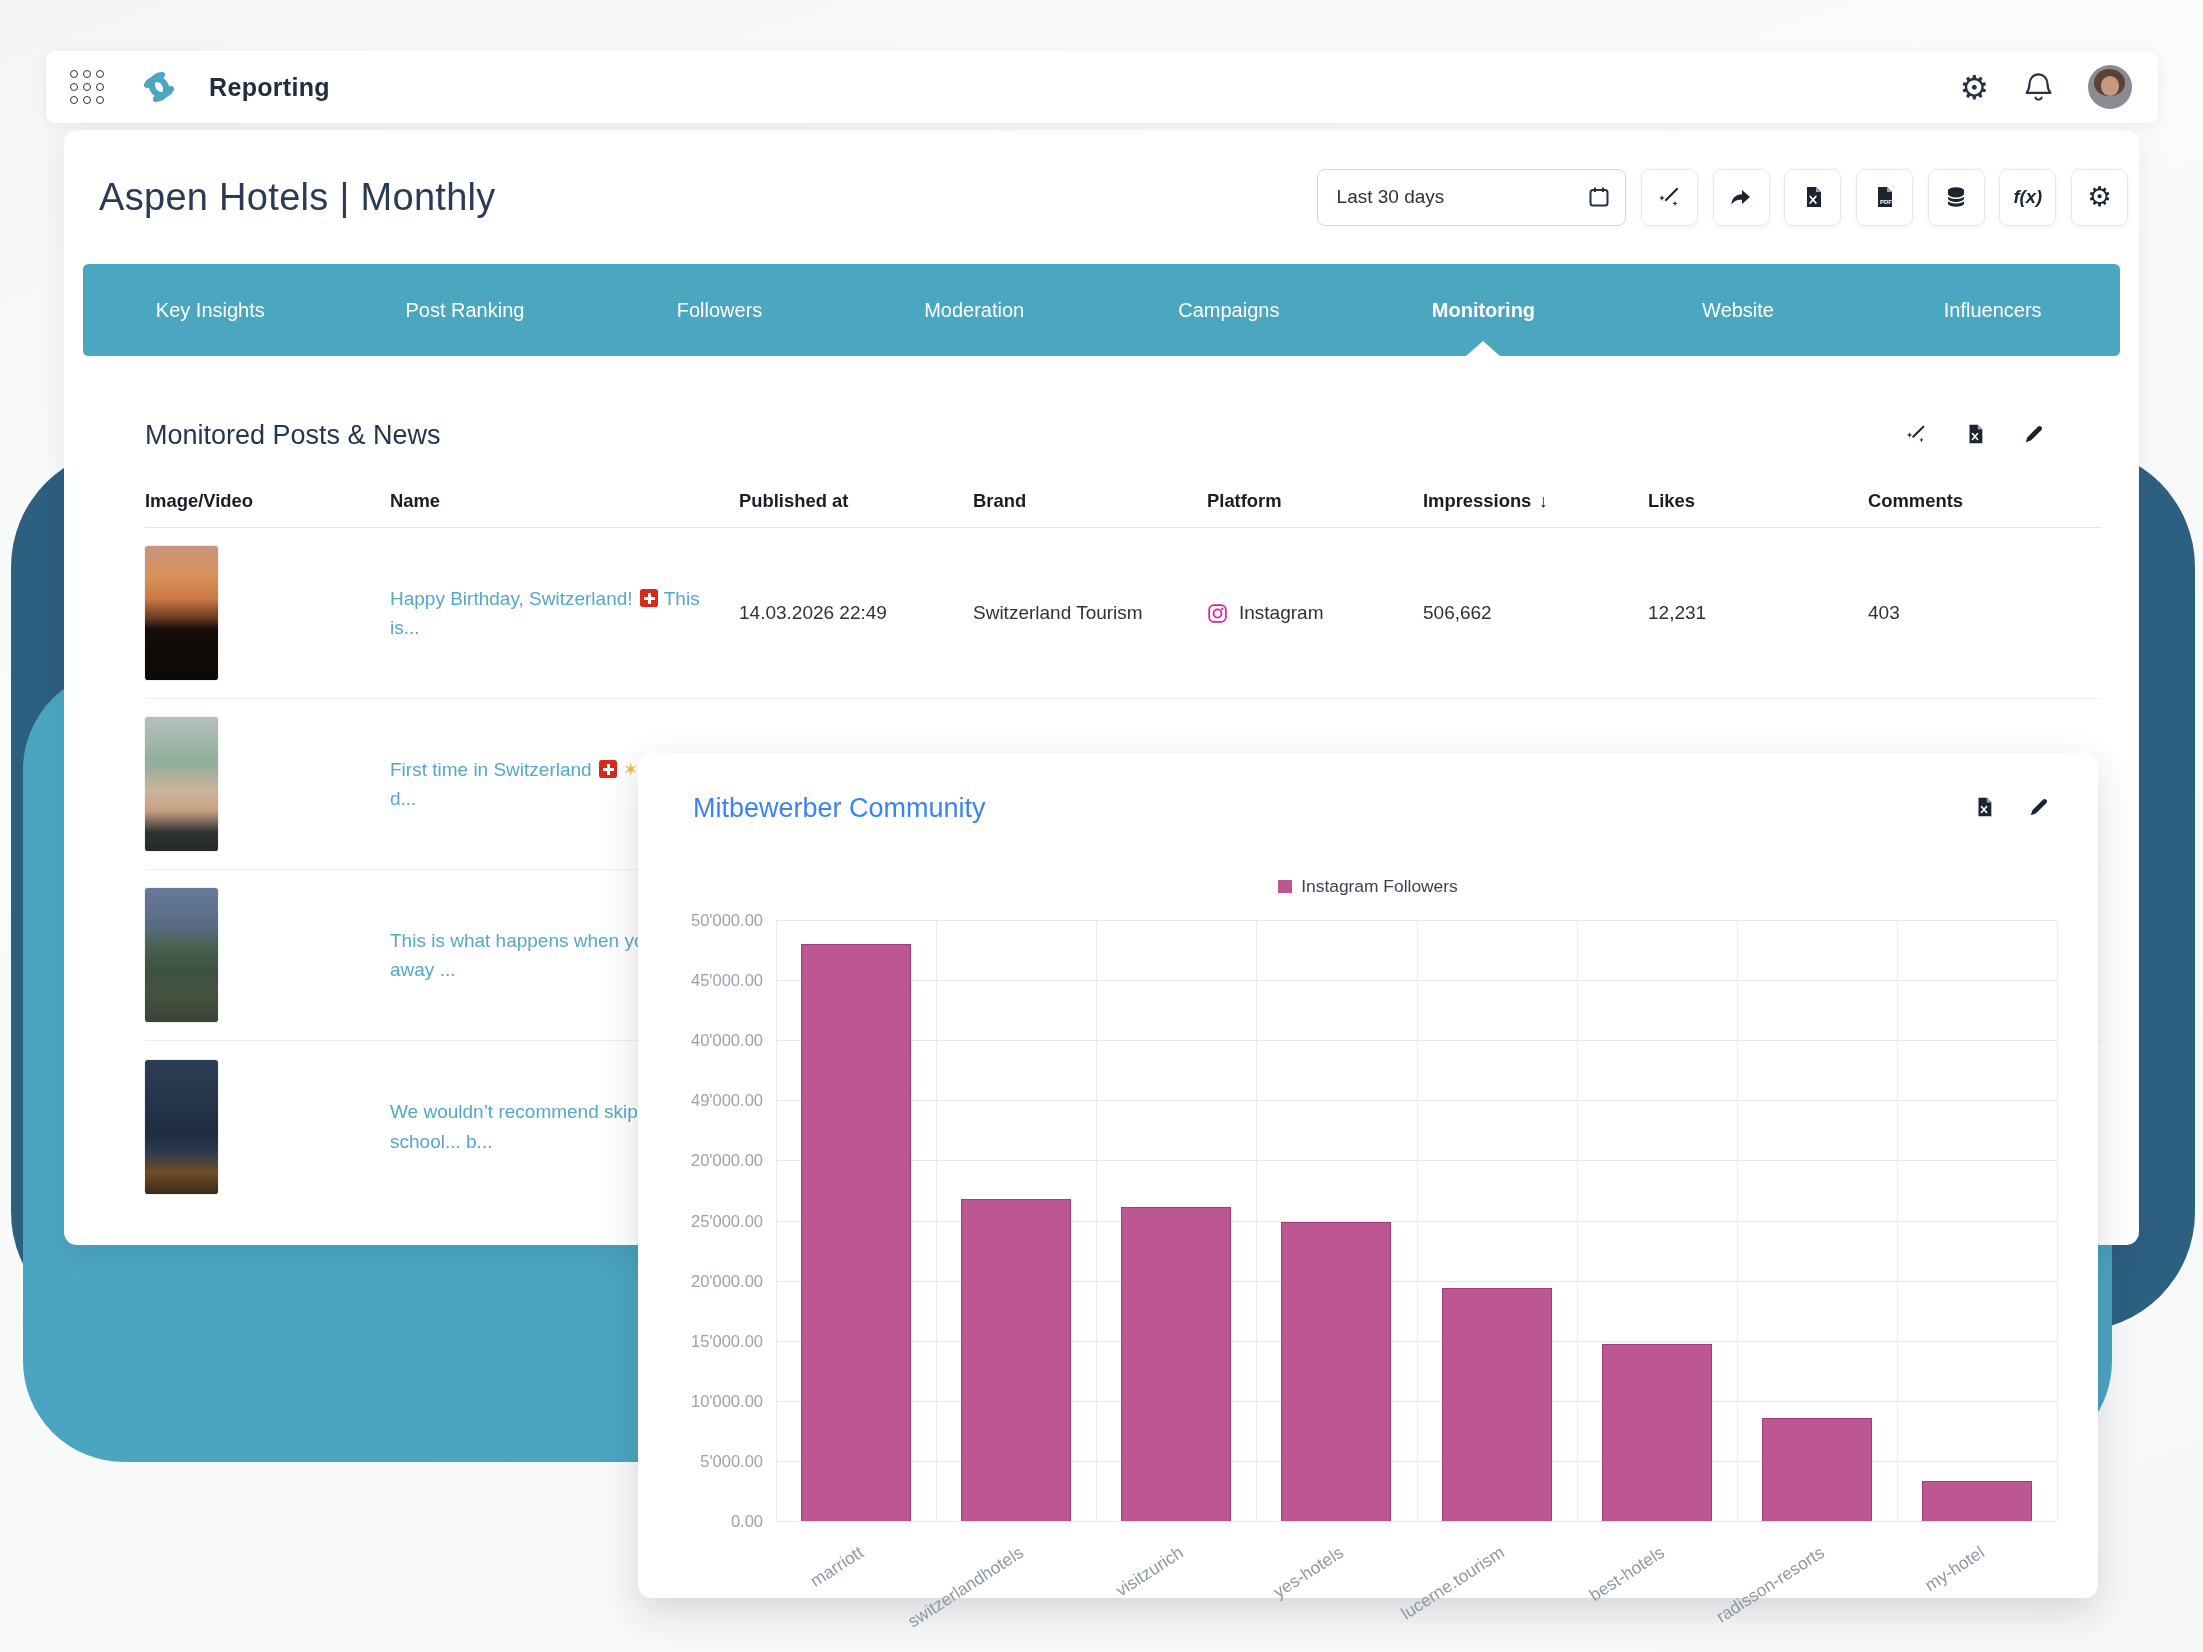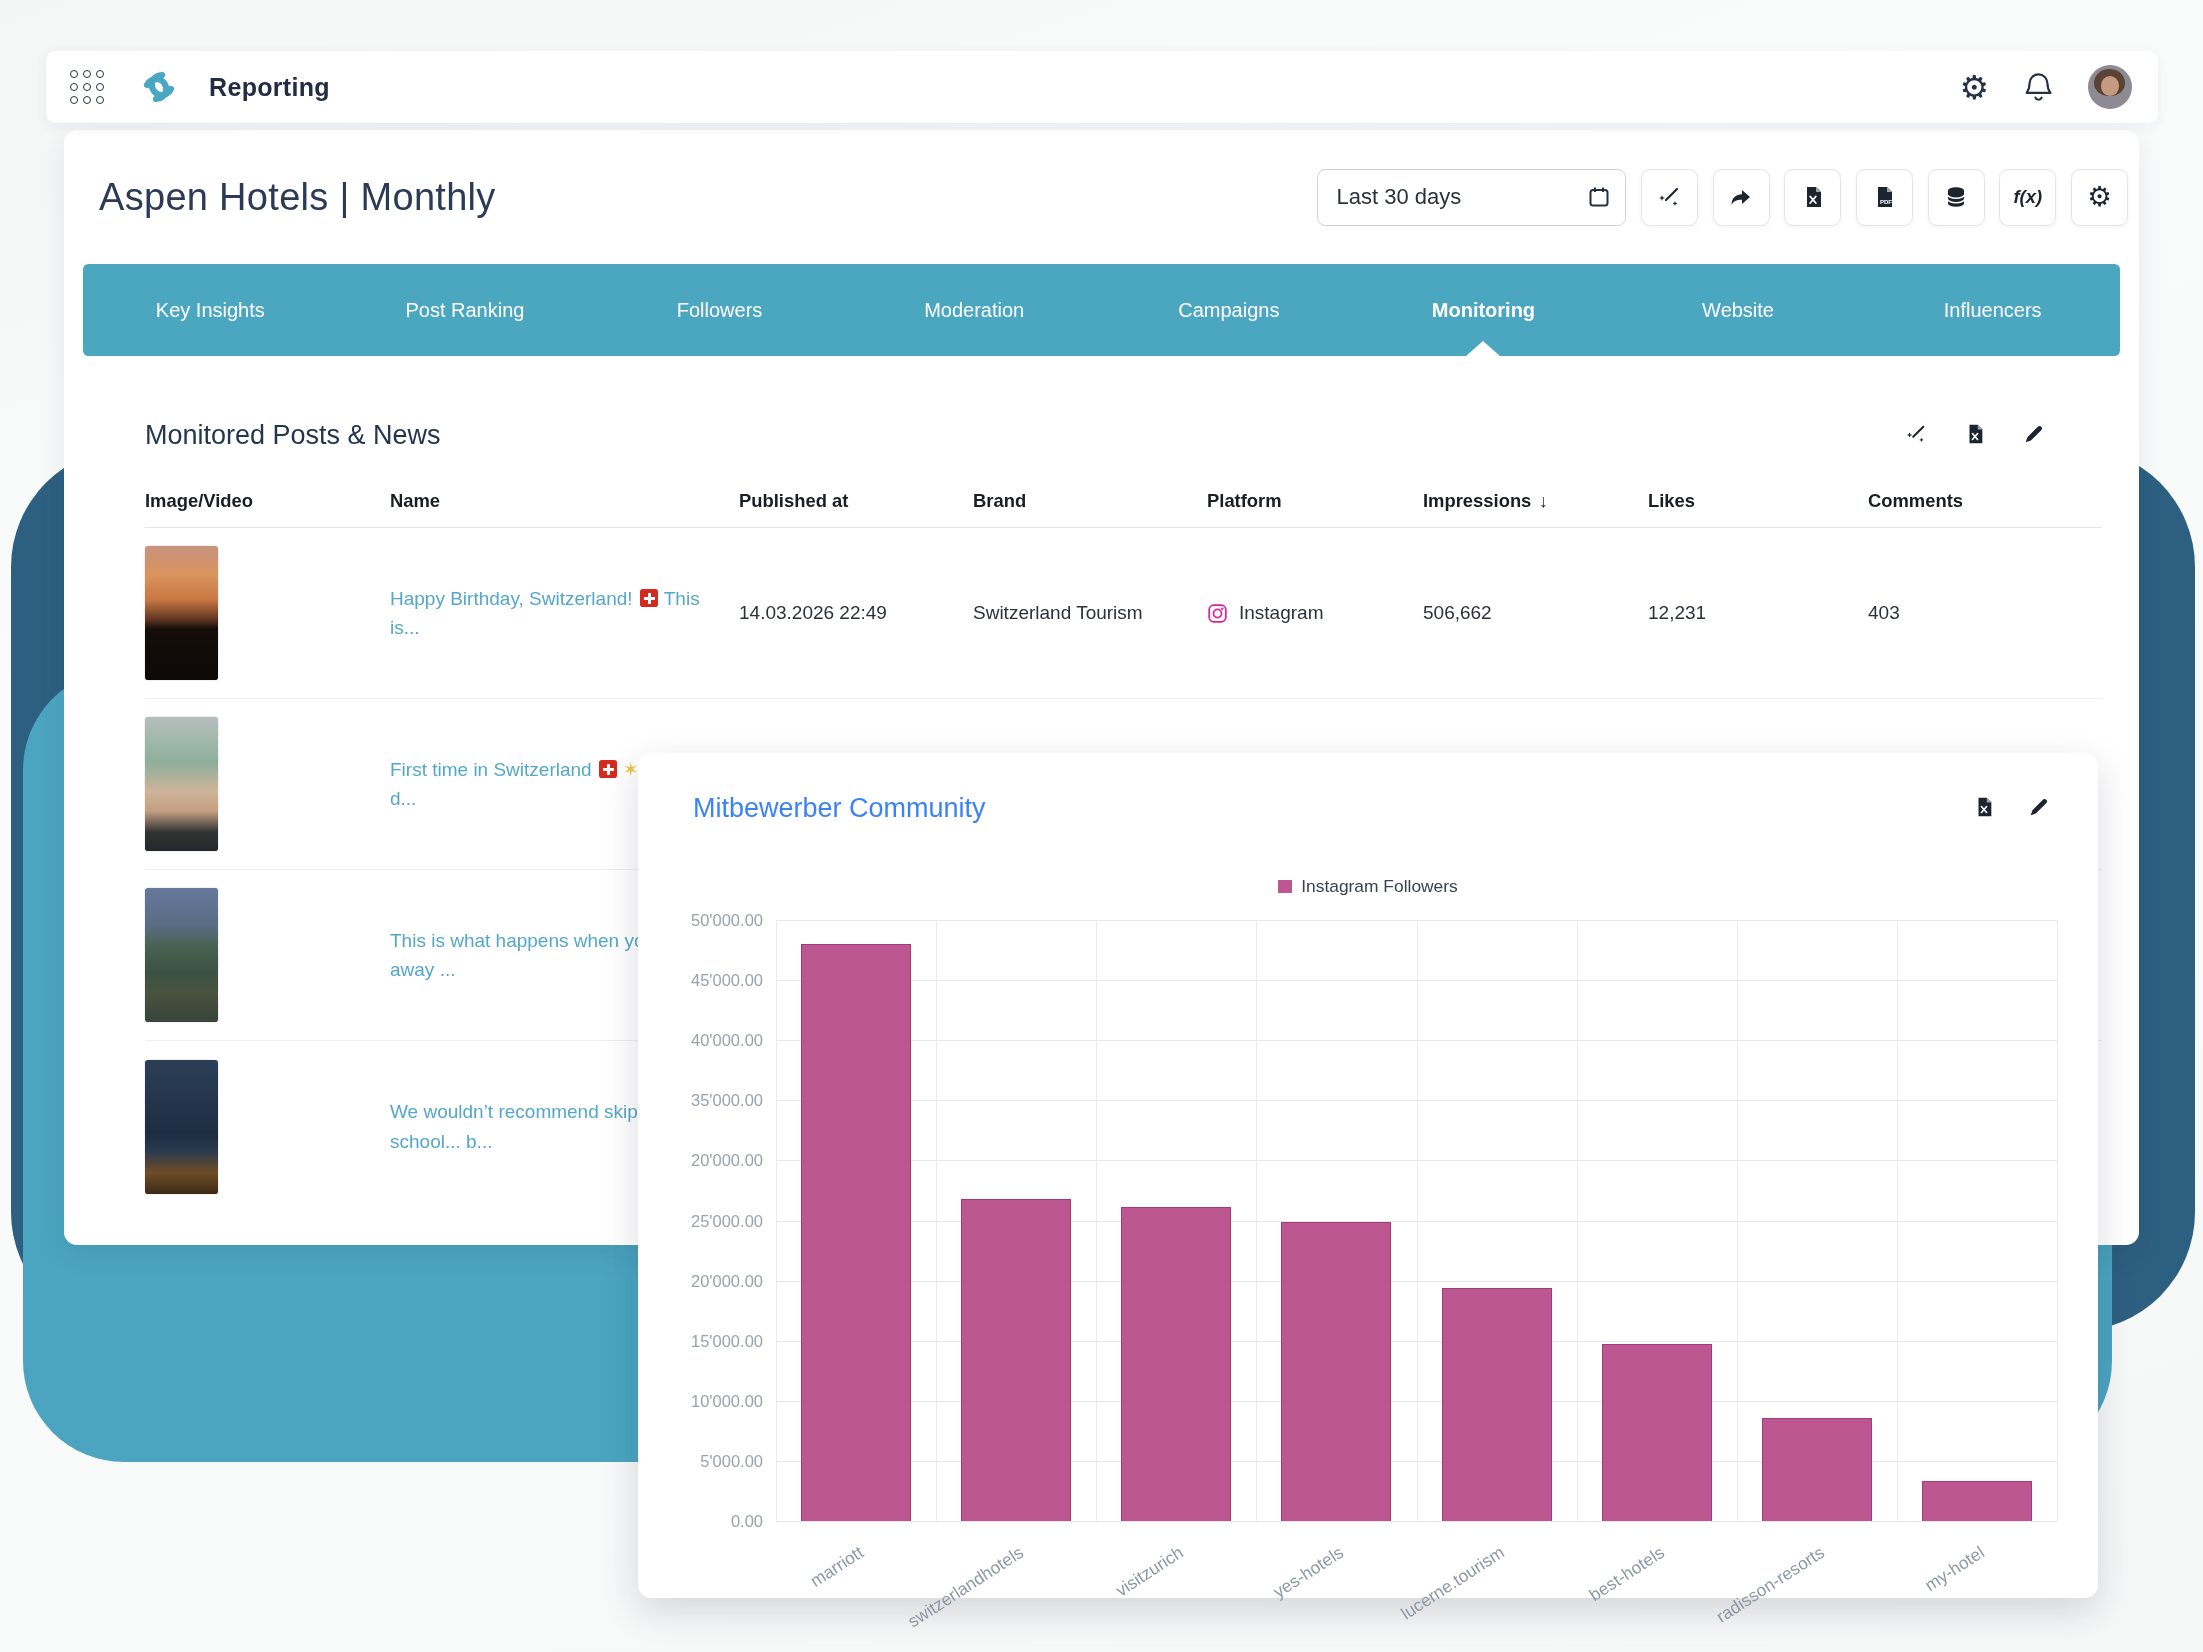--- a/index.html
+++ b/index.html
@@ -42,21 +42,21 @@
     background:#fff; border-radius:13px; box-shadow:0 9.2px 27.5px rgba(30,40,60,.08);
     z-index:10; overflow:hidden;
   }
   .report-header { height:134px; display:flex; align-items:center; padding:0 11px 0 35px; }
   .page-title { font-size:38px; font-weight:400; color:#2b3a55; letter-spacing:0.3px; }
   .report-controls { margin-left:auto; display:flex; align-items:center; gap:14.7px; }
   .date-select {
     width:309px; height:57px; border:1.8px solid #cdd3d8; border-radius:8.3px; background:#fff;
     display:flex; align-items:center; padding:0 14.7px 0 18.4px; cursor:pointer;
   }
-  .date-select span { font-size:22px; color:#2c323b; }
+  .date-select span { font-size:19px; color:#2c323b; }
   .date-select svg { margin-left:auto; }
   .sq-btn {
     width:57px; height:57px; border:1.8px solid #e4e7e9; border-radius:9.2px; background:#fff;
     display:flex; align-items:center; justify-content:center; cursor:pointer;
     box-shadow:0 1.8px 4.6px rgba(30,40,60,.05); color:#1c2430;
   }
   .sq-btn .fx { font-size:18.4px; font-weight:700; font-style:italic; color:#1c2430; }
   .sq-btn .gear-solid { font-size:27.5px; line-height:1; }
   
   .tabbar {
@@ -369,21 +369,21 @@
 
   <div class="legend">
     <span class="legend-swatch" style="background: rgb(189, 87, 146);"></span>
     <span class="legend-label">Instagram Followers</span>
   </div>
 
   <div class="ylabels">
       <div class="ylabel" style="top: 0%;">50'000.00</div>
       <div class="ylabel" style="top: 10%;">45'000.00</div>
       <div class="ylabel" style="top: 20%;">40'000.00</div>
-      <div class="ylabel" style="top: 30%;">35'000.00</div>
+      <div class="ylabel" style="top: 30%;">49'000.00</div>
       <div class="ylabel" style="top: 40%;">20'000.00</div>
       <div class="ylabel" style="top: 50%;">25'000.00</div>
       <div class="ylabel" style="top: 60%;">20'000.00</div>
       <div class="ylabel" style="top: 70%;">15'000.00</div>
       <div class="ylabel" style="top: 80%;">10'000.00</div>
       <div class="ylabel" style="top: 90%;">5'000.00</div>
       <div class="ylabel" style="top: 100%;">0.00</div>
     </div>
   <div class="plot">
       <div class="gridline-h" style="top: 0%;"></div>

